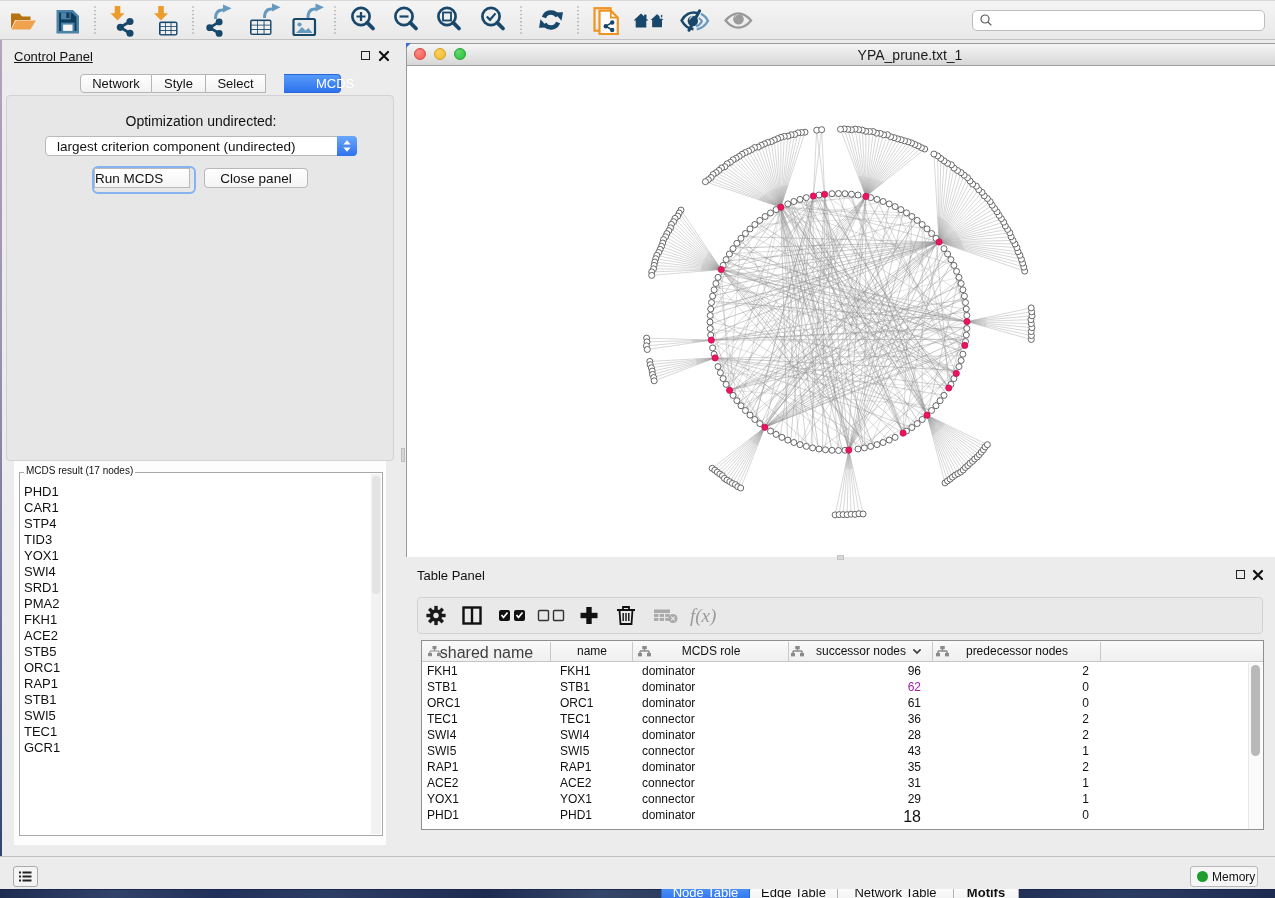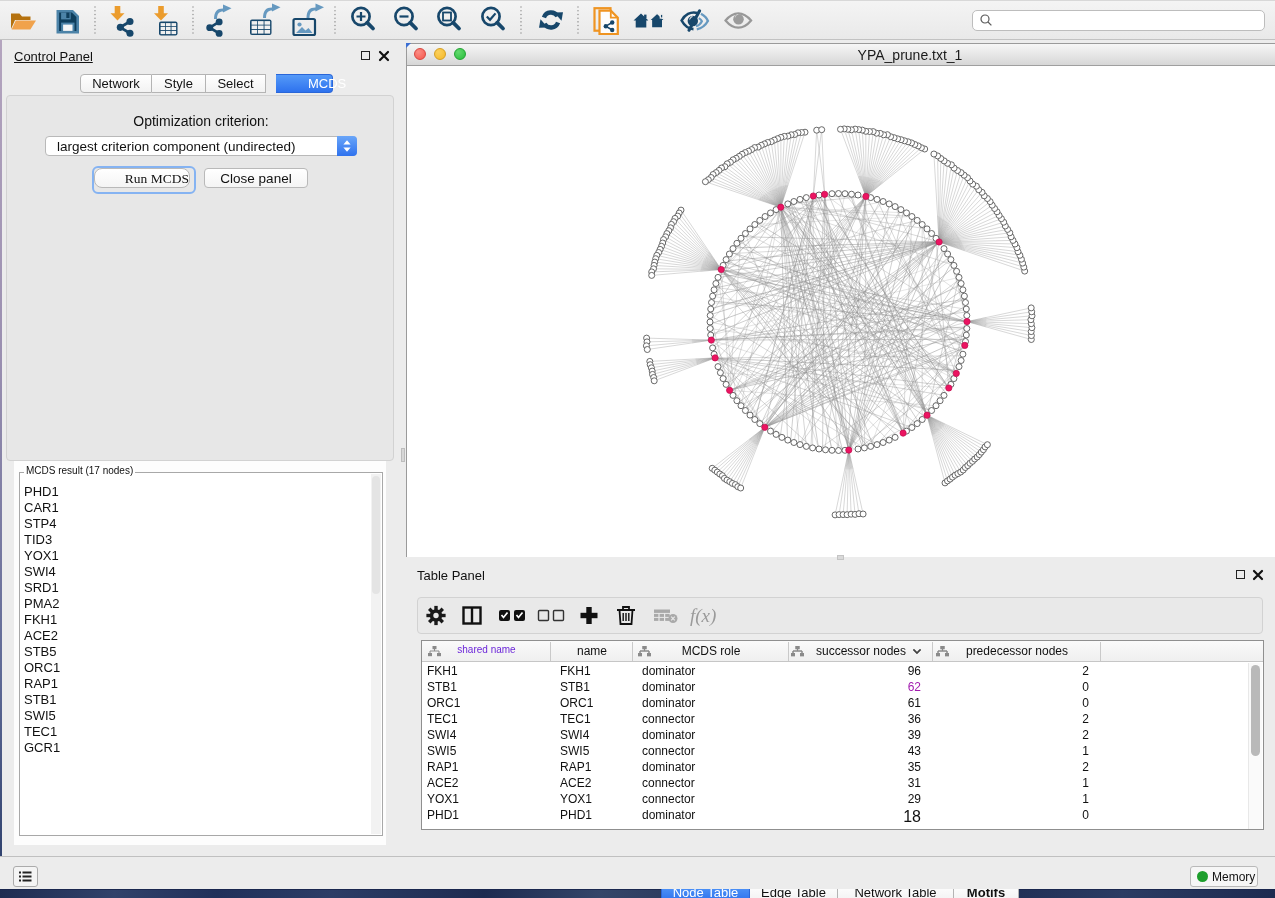--- a/index.html
+++ b/index.html
@@ -162,36 +162,36 @@
 
 <div class="abs" style="left:361px;top:51px;width:9px;height:9px;border:1.4px solid #222;box-sizing:border-box;"></div>
 <svg class="abs" style="left:378px;top:50px;" width="12" height="12" viewBox="0 0 12 12">
     <path d="M2 2 L10 10 M10 2 L2 10" stroke="#111" stroke-width="2.2" stroke-linecap="round"></path>
   </svg>
 
 <div class="abs" style="left:80px;top:74px;width:243px;height:19px;">
   <div class="abs" style="left:0;top:0;width:72px;height:19px;background:linear-gradient(#ffffff,#f2f2f2);border:1px solid #b4b4b4;border-radius:4px 0 0 4px;box-sizing:border-box;text-align:center;font-size:13px;line-height:18px;color:#111;">Network</div>
   <div class="abs" style="left:72px;top:0;width:54px;height:19px;background:linear-gradient(#ffffff,#f2f2f2);border:1px solid #b4b4b4;border-left:none;box-sizing:border-box;text-align:center;font-size:13px;line-height:18px;color:#111;">Style</div>
   <div class="abs" style="left:126px;top:0;width:60px;height:19px;background:linear-gradient(#ffffff,#f2f2f2);border:1px solid #b4b4b4;border-left:none;box-sizing:border-box;text-align:center;font-size:13px;line-height:18px;color:#111;">Select</div>
-  <div class="abs" style="left:196px;top:0;width:57px;height:19px;background:linear-gradient(#559af8,#2e72ee);border:1px solid #2a66d8;border-left:none;border-radius:0 4px 4px 0;box-sizing:border-box;text-align:center;font-size:13px;line-height:18px;color:#fff;padding-left:32px;">MCDS</div>
+  <div class="abs" style="left:204px;top:0;width:57px;height:19px;background:linear-gradient(#559af8,#2e72ee);border:1px solid #2a66d8;border-left:none;border-radius:0 4px 4px 0;box-sizing:border-box;text-align:center;font-size:13px;line-height:18px;color:#fff;padding-left:32px;">MCDS</div>
 </div>
 
 <div class="abs" style="left:6px;top:95px;width:388px;height:366px;background:#e7e7e7;border:1px solid #d2d2d2;border-radius:4px;box-sizing:border-box;"></div>
-<div class="abs" style="left:0px;top:113px;width:402px;text-align:center;font-size:14px;color:#111;">Optimization criterion:</div>
+<div class="abs" style="left:0px;top:113px;width:402px;text-align:center;font-size:14px;color:#111;">Optimization undirected:</div>
 
 <div class="abs" style="left:45px;top:136px;width:312px;height:20px;background:#fff;border:1px solid #b9b9b9;border-radius:4px;box-sizing:border-box;"></div>
 <div class="abs" style="left:57px;top:139px;font-size:13.5px;color:#111;">largest criterion component (undirected)</div>
 <div class="abs" style="left:337px;top:136px;width:20px;height:20px;background:linear-gradient(#6aa6f9,#2f72ee);border-radius:0 4px 4px 0;"></div>
 <svg class="abs" style="left:340px;top:139px;" width="14" height="14" viewBox="0 0 14 14">
     <path d="M7 1.2 L10.6 5.4 L3.4 5.4 Z" fill="#fff"></path>
     <path d="M7 12.8 L10.6 8.6 L3.4 8.6 Z" fill="#fff"></path>
   </svg>
 
 <div class="abs" style="left:92px;top:166px;width:100px;height:24px;border:2px solid #85b3f2;border-radius:6px;"></div>
-<div class="abs" style="left:94px;top:168px;width:96px;height:20px;background:linear-gradient(#ffffff,#f4f4f4);border:1px solid #b9b9b9;border-radius:8px;box-sizing:border-box;text-align:right;font-size:13.5px;line-height:19px;color:#111;font-family:Liberation Serif, serif;">Run MCDS</div>
+<div class="abs" style="left:94px;top:168px;width:96px;height:20px;background:linear-gradient(#ffffff,#f4f4f4);border:1px solid #b9b9b9;border-radius:0;box-sizing:border-box;text-align:left;font-size:13.5px;line-height:19px;color:#111;">Run MCDS</div>
 <div class="abs" style="left:204px;top:168px;width:104px;height:20px;background:linear-gradient(#ffffff,#f4f4f4);border:1px solid #b9b9b9;border-radius:4px;box-sizing:border-box;text-align:center;font-size:13.5px;line-height:19px;color:#111;">Close panel</div>
 
 <div class="abs" style="left:14px;top:461px;width:372px;height:384px;background:#fdfdfd;"></div>
 <div class="abs" style="left:19px;top:472px;width:364px;height:364px;border:1px solid #a8a8a8;box-sizing:border-box;background:#fff;"></div>
 <div class="abs" style="left:24px;top:465px;background:#fff;padding:0 2px;font-size:10px;color:#111;">MCDS result (17 nodes)</div>
 
 <div class="abs" style="left:371px;top:474px;width:10px;height:360px;background:#f2f2f2;"></div>
 <div class="abs" style="left:372px;top:476px;width:8px;height:118px;background:#e4e4e4;border-radius:4px;"></div>
 <div class="abs" style="left:24px;top:484px;font-size:13px;line-height:16px;color:#111;">PHD1<br>CAR1<br>STP4<br>TID3<br>YOX1<br>SWI4<br>SRD1<br>PMA2<br>FKH1<br>ACE2<br>STB5<br>ORC1<br>RAP1<br>STB1<br>SWI5<br>TEC1<br>GCR1</div>
 
@@ -1172,21 +1172,21 @@
       <rect x="0.2" y="2.4" width="4.4" height="3"></rect>
 <circle cx="8" cy="3" r="4.5"></circle>
       <path d="M6.2 1.2 L9.8 4.8 M9.8 1.2 L6.2 4.8" stroke="#e9e9e9" stroke-width="1.2"></path>
 </g>
 <text x="273" y="25" font-family="Liberation Serif,serif" font-style="italic" font-size="19" fill="#9a9a9a">f(x)</text>
 </svg>
 
 <div class="abs" style="left:421px;top:640px;width:843px;height:190px;background:#fff;border:1px solid #8f8f8f;box-sizing:border-box;"></div>
 <div class="abs" style="left:422px;top:641px;width:841px;height:21px;background:linear-gradient(#fafafa,#efefef);border-bottom:1px solid #c6c6c6;box-sizing:border-box;"></div>
 <div class="abs" style="left:550px;top:642px;width:1px;height:19px;background:#c9c9c9;"></div>
-<div class="abs" style="left:422px;top:644px;width:129px;text-align:center;font-size:10px;color:#6d28d9;">shared name</div>
+<div class="abs" style="left:422px;top:644px;width:129px;text-align:center;font-size:16px;color:#404040;">shared name</div>
 <div class="abs" style="left:632px;top:642px;width:1px;height:19px;background:#c9c9c9;"></div>
 <div class="abs" style="left:551px;top:644px;width:82px;text-align:center;font-size:12px;color:#111;">name</div>
 <div class="abs" style="left:788px;top:642px;width:1px;height:19px;background:#c9c9c9;"></div>
 <div class="abs" style="left:633px;top:644px;width:156px;text-align:center;font-size:12px;color:#111;">MCDS role</div>
 <div class="abs" style="left:932px;top:642px;width:1px;height:19px;background:#c9c9c9;"></div>
 <div class="abs" style="left:789px;top:644px;width:144px;text-align:center;font-size:12px;color:#111;">successor nodes</div>
 <div class="abs" style="left:1100px;top:642px;width:1px;height:19px;background:#c9c9c9;"></div>
 <div class="abs" style="left:933px;top:644px;width:168px;text-align:center;font-size:12px;color:#111;">predecessor nodes</div>
 <svg class="abs" style="left:428px;top:646px;" width="13" height="11" viewBox="0 0 13 11">
     <g fill="#8a8a8a">
@@ -1266,21 +1266,21 @@
 <div class="abs" style="left:789px;top:696px;width:132px;text-align:right;font-size:12px;color:#111;">61</div>
 <div class="abs" style="left:933px;top:696px;width:156px;text-align:right;font-size:12px;color:#111;">0</div>
 <div class="abs" style="left:427px;top:712px;font-size:12px;color:#111;">TEC1</div>
 <div class="abs" style="left:560px;top:712px;font-size:12px;color:#111;">TEC1</div>
 <div class="abs" style="left:642px;top:712px;font-size:12px;color:#111;">connector</div>
 <div class="abs" style="left:789px;top:712px;width:132px;text-align:right;font-size:12px;color:#111;">36</div>
 <div class="abs" style="left:933px;top:712px;width:156px;text-align:right;font-size:12px;color:#111;">2</div>
 <div class="abs" style="left:427px;top:728px;font-size:12px;color:#111;">SWI4</div>
 <div class="abs" style="left:560px;top:728px;font-size:12px;color:#111;">SWI4</div>
 <div class="abs" style="left:642px;top:728px;font-size:12px;color:#111;">dominator</div>
-<div class="abs" style="left:789px;top:728px;width:132px;text-align:right;font-size:12px;color:#111;">39</div>
+<div class="abs" style="left:789px;top:728px;width:132px;text-align:right;font-size:12px;color:#111;">28</div>
 <div class="abs" style="left:933px;top:728px;width:156px;text-align:right;font-size:12px;color:#111;">2</div>
 <div class="abs" style="left:427px;top:744px;font-size:12px;color:#111;">SWI5</div>
 <div class="abs" style="left:560px;top:744px;font-size:12px;color:#111;">SWI5</div>
 <div class="abs" style="left:642px;top:744px;font-size:12px;color:#111;">connector</div>
 <div class="abs" style="left:789px;top:744px;width:132px;text-align:right;font-size:12px;color:#111;">43</div>
 <div class="abs" style="left:933px;top:744px;width:156px;text-align:right;font-size:12px;color:#111;">1</div>
 <div class="abs" style="left:427px;top:760px;font-size:12px;color:#111;">RAP1</div>
 <div class="abs" style="left:560px;top:760px;font-size:12px;color:#111;">RAP1</div>
 <div class="abs" style="left:642px;top:760px;font-size:12px;color:#111;">dominator</div>
 <div class="abs" style="left:789px;top:760px;width:132px;text-align:right;font-size:12px;color:#111;">35</div>

